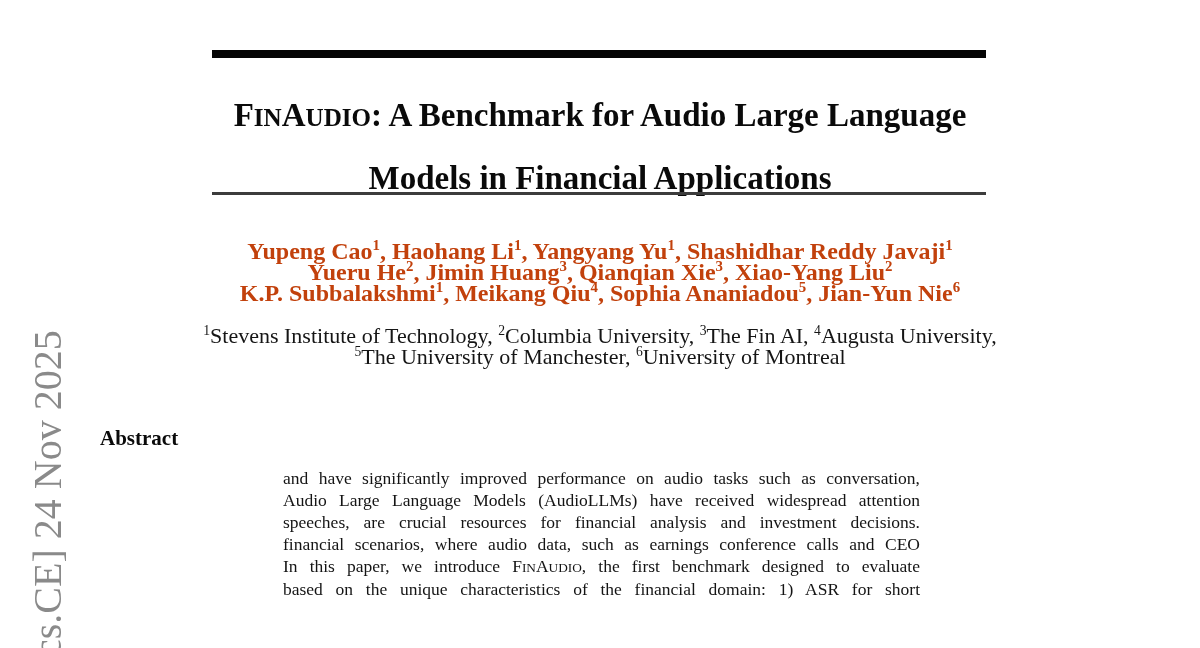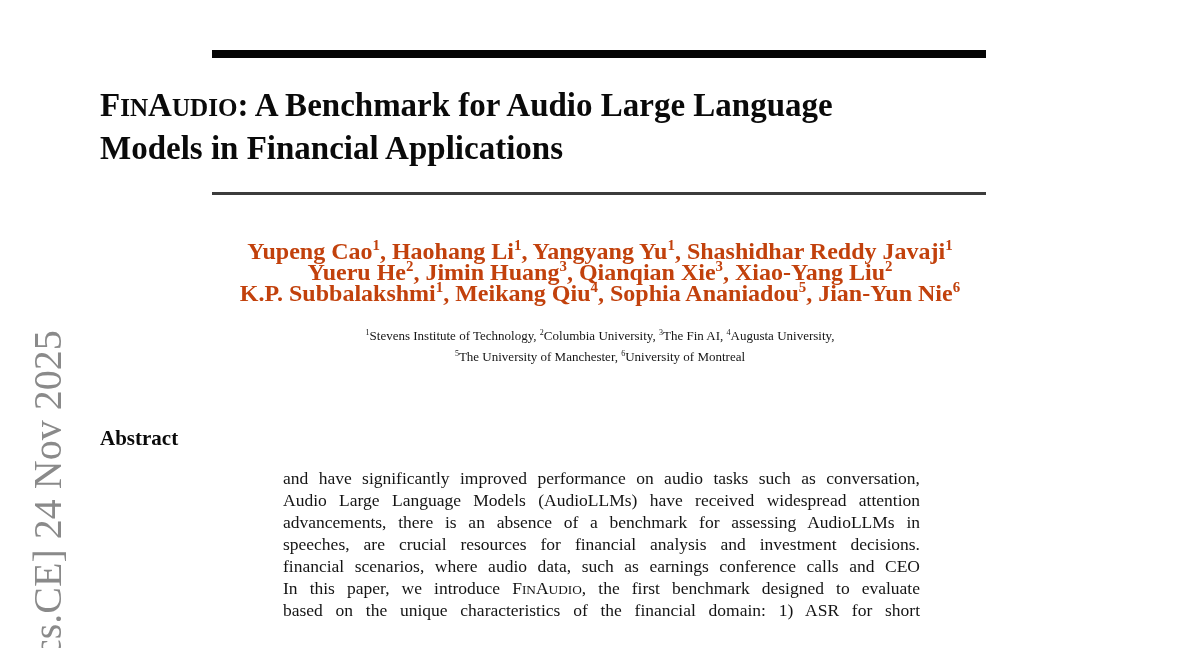--- a/index.html
+++ b/index.html
@@ -49,24 +49,24 @@
     width: 774px;
     height: 3px;
     background: #3c3c3c;
   }
 
   .title-block {
     position: absolute;
     left: 100px;
     right: 100px;
     top: 85px;
-    text-align: left;
+    text-align: center;
     font-weight: bold;
     font-size: 33px;
-    line-height: 40px;
+    line-height: 60px;
     color: #0a0a0a;
   }
 
   .authors-block {
     position: absolute;
     left: 100px;
     right: 100px;
     top: 241px;
     text-align: center;
     font-weight: bold;
@@ -74,21 +74,21 @@
     line-height: 21px;
     color: #c2410c;
   }
 
   .affil-block {
     position: absolute;
     left: 100px;
     right: 100px;
     top: 326px;
     text-align: center;
-    font-size: 13px;
+    font-size: 22px;
     line-height: 20.5px;
     color: #151515;
   }
 
   .abstract-heading {
     position: absolute;
     left: 100px;
     right: 100px;
     top: 426px;
     font-weight: bold;
@@ -144,20 +144,19 @@
   <div class="affil-block">
       <div class="text-line"><sup>1</sup>Stevens Institute of Technology, <sup>2</sup>Columbia University, <sup>3</sup>The Fin AI, <sup>4</sup>Augusta University,</div>
       <div class="text-line"><sup>5</sup>The University of Manchester, <sup>6</sup>University of Montreal</div>
     </div>
 
   <div class="abstract-heading">Abstract</div>
 
   <div class="abstract-body">
       <div class="text-line">and have significantly improved performance on audio tasks such as conversation,</div>
       <div class="text-line">Audio Large Language Models (AudioLLMs) have received widespread attention</div>
-      <div class="text-line">advancements, there is an absence of a benchmark for assessing AudioLLMs in</div>
       <div class="text-line">speeches, are crucial resources for financial analysis and investment decisions.</div>
       <div class="text-line">financial scenarios, where audio data, such as earnings conference calls and CEO</div>
       <div class="text-line">In this paper, we introduce F<span class="sc-small">I</span><span class="sc-small">N</span>A<span class="sc-small">U</span><span class="sc-small">D</span><span class="sc-small">I</span><span class="sc-small">O</span>, the first benchmark designed to evaluate</div>
       <div class="text-line">based on the unique characteristics of the financial domain: 1) ASR for short</div>
     </div>
 
 </div>
 
 </body></html>

